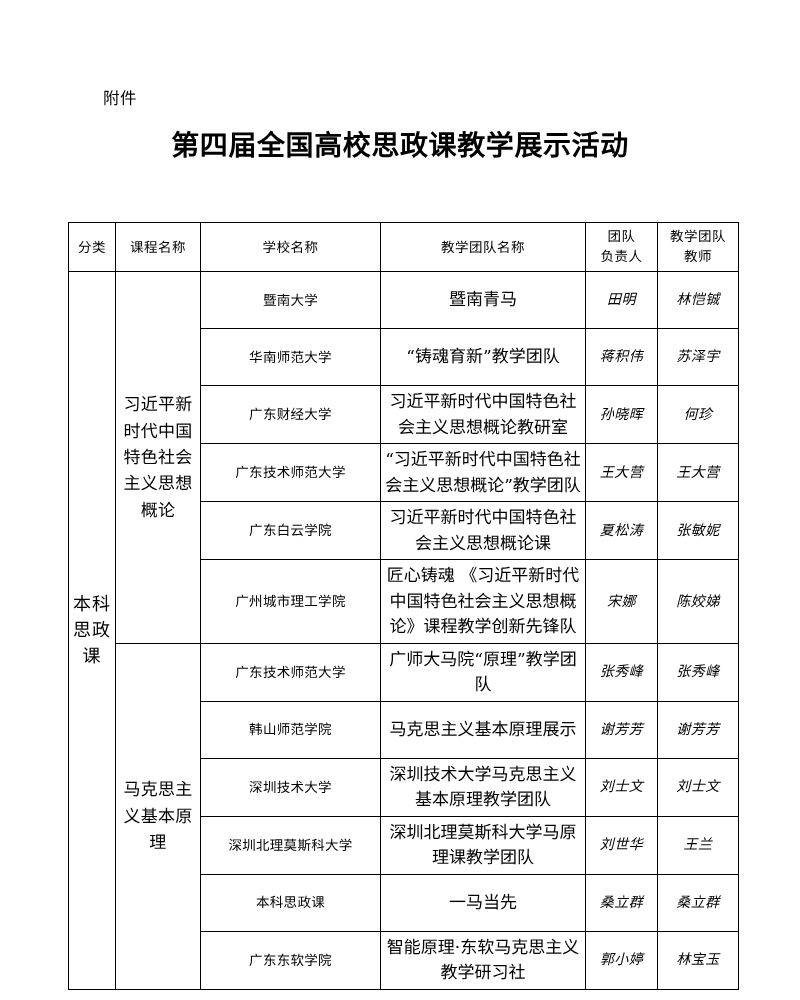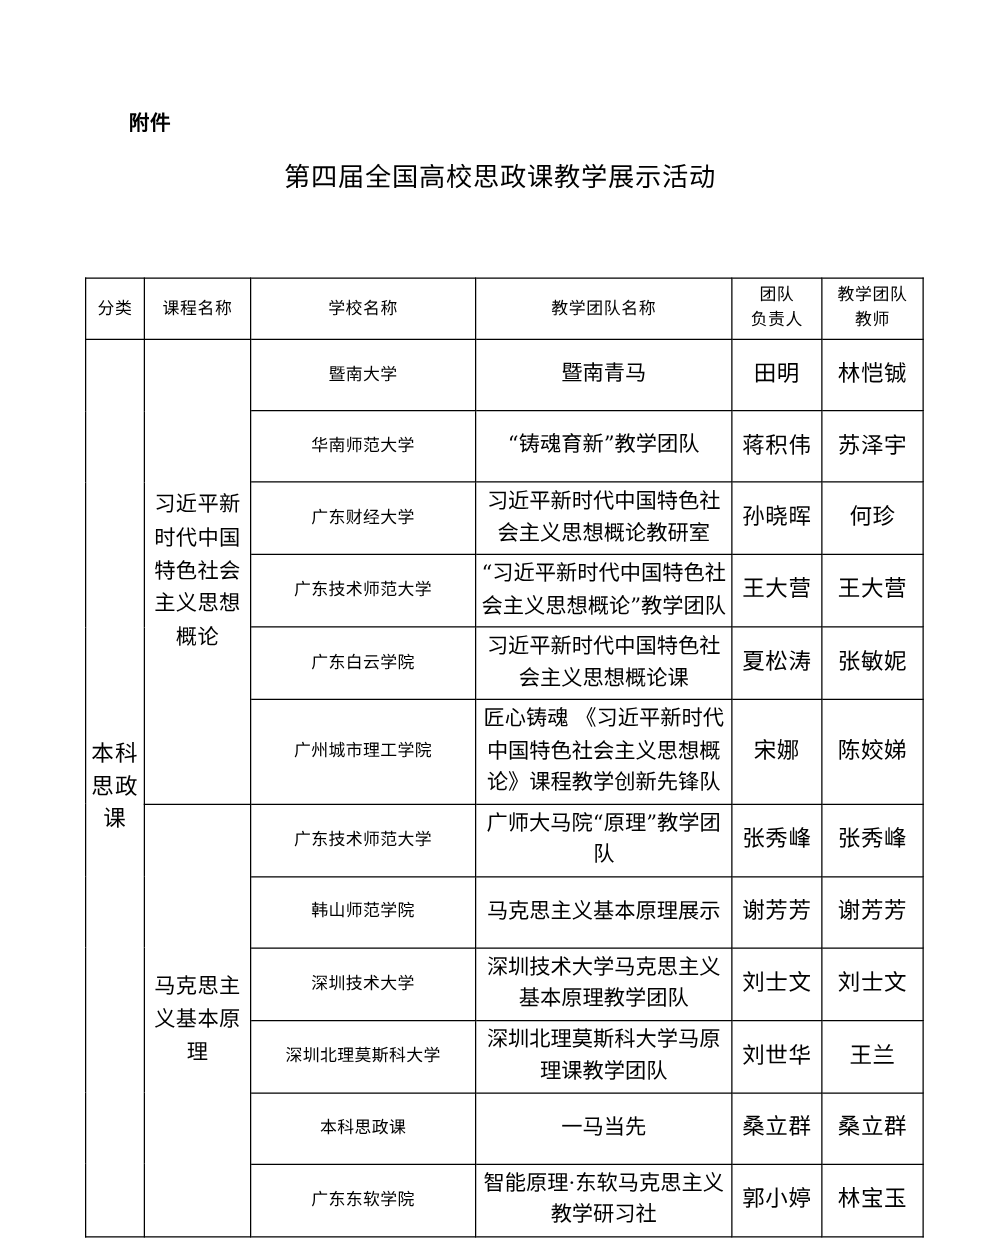--- a/index.html
+++ b/index.html
@@ -23,36 +23,36 @@
     height: 1000px;
     background: #fff;
   }
 
   
   .attach-label {
     position: absolute;
     left: 103px;
     top: 85px;
     font-size: 16.5px;
-    font-weight: bold;
+    font-weight: normal;
     letter-spacing: 0.5px;
     font-family: "DejaVu Sans", "Liberation Sans", sans-serif;
   }
 
   
   .title-block {
     position: absolute;
     left: 0;
     top: 132px;
     width: 800px;
     text-align: center;
   }
   .doc-title {
-    font-size: 21px;
-    font-weight: normal;
+    font-size: 28px;
+    font-weight: bold;
     line-height: 1.0;
     letter-spacing: 0.6px;
     font-family: "DejaVu Serif", "Liberation Serif", serif;
   }
   .doc-title.second {
     margin-top: 24px;
   }
 
   
   .table-wrap {
@@ -108,22 +108,23 @@
   .team-cell {
     font-size: 17px;
     line-height: 1.5;
     padding: 0 6px;
   }
   .school-cell {
     font-size: 13.5px;
     letter-spacing: 0.3px;
   }
   .name-cell {
-    font-size: 18px;
+    font-size: 14px;
     letter-spacing: 0.5px;
+    font-style: italic;
   }
   .hdr-two-line {
     line-height: 1.45;
   }
 </style>
 </head>
 <body>
 
 <div class="page">
 

